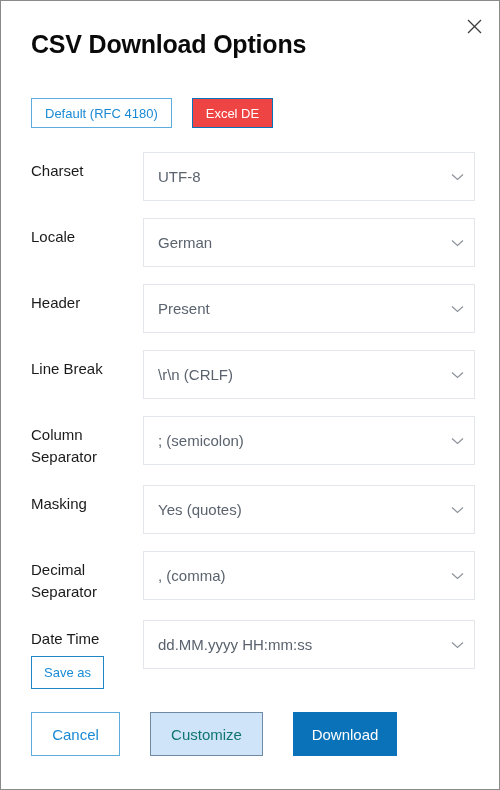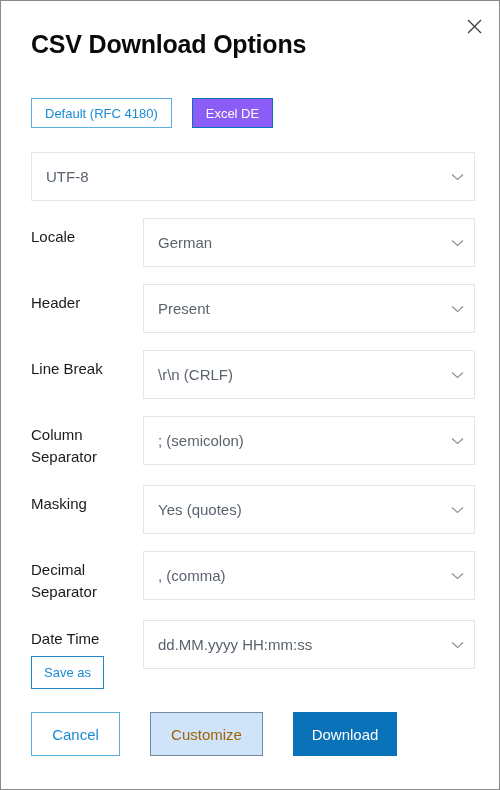--- a/index.html
+++ b/index.html
@@ -70,21 +70,21 @@
     cursor: pointer;
     border-radius: 0;
     white-space: nowrap;
   }
   .preset-outline {
     background: #ffffff;
     border: 1px solid #5cacde;
     color: #1a8ad4;
   }
   .preset-solid {
-    background: #8b5cf6;
+    background: #ef4444;
     border: 1px solid #0a72b8;
     color: #ffffff;
   }
 
   
   .form {
     position: absolute;
     left: 30px;
     top: 151px;
     width: 444px;
@@ -180,21 +180,21 @@
   .btn-cancel {
     width: 89px;
     background: #ffffff;
     border: 1px solid #5cacde;
     color: #1a8ad4;
   }
   .btn-customize {
     width: 113px;
     background: #cfe3f9;
     border: 1px solid #6f8ba3;
-    color: #a16207;
+    color: #0f766e;
   }
   .btn-download {
     width: 104px;
     background: #0a72b8;
     border: 1px solid #0a72b8;
     color: #ffffff;
   }
 </style>
 </head>
 <body>
@@ -211,20 +211,21 @@
   <div class="title">CSV Download Options</div>
 
   <div class="presets">
     <button class="preset-btn preset-outline">Default (RFC 4180)</button>
     <button class="preset-btn preset-solid">Excel DE</button>
   </div>
 
   <div class="form">
 
     <div class="row">
+      <div class="row-label">Charset</div>
       <div class="select-wrap">
         <div class="select-box">UTF-8</div>
         <svg class="chevron" width="13" height="8" viewBox="0 0 13 8">
           <polyline points="1,1.5 6.5,6.5 12,1.5" fill="none" stroke="#8d939b" stroke-width="1.2"></polyline>
         </svg>
       </div>
     </div>
 
     <div class="row">
       <div class="row-label">Locale</div>

